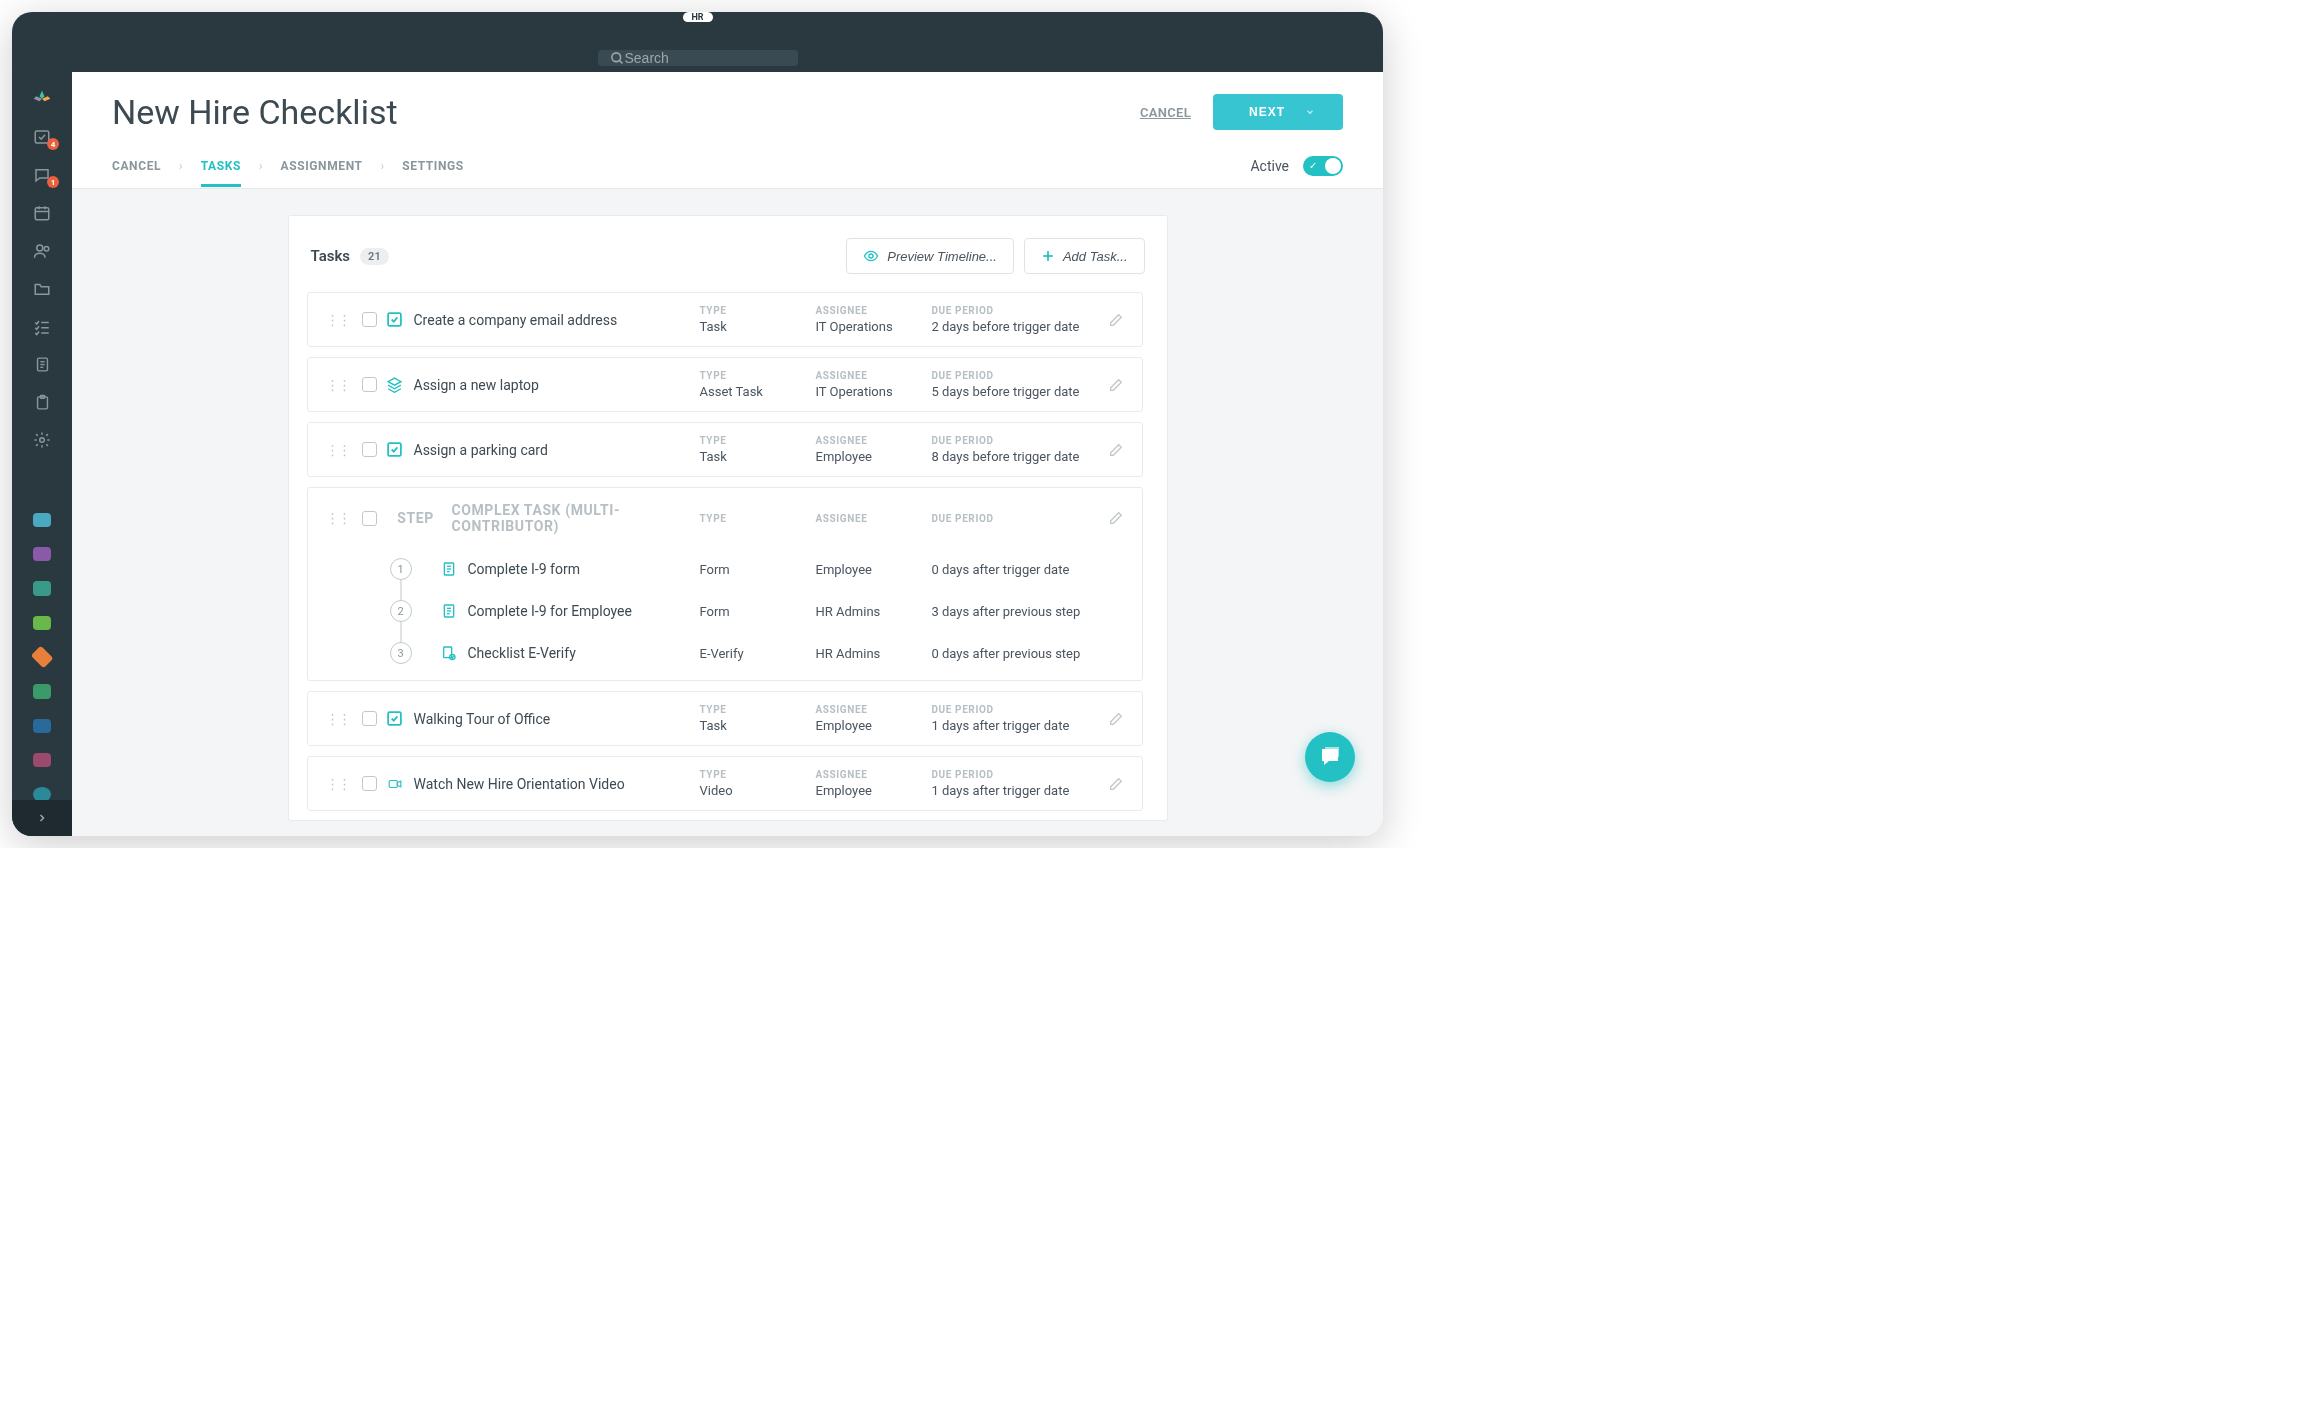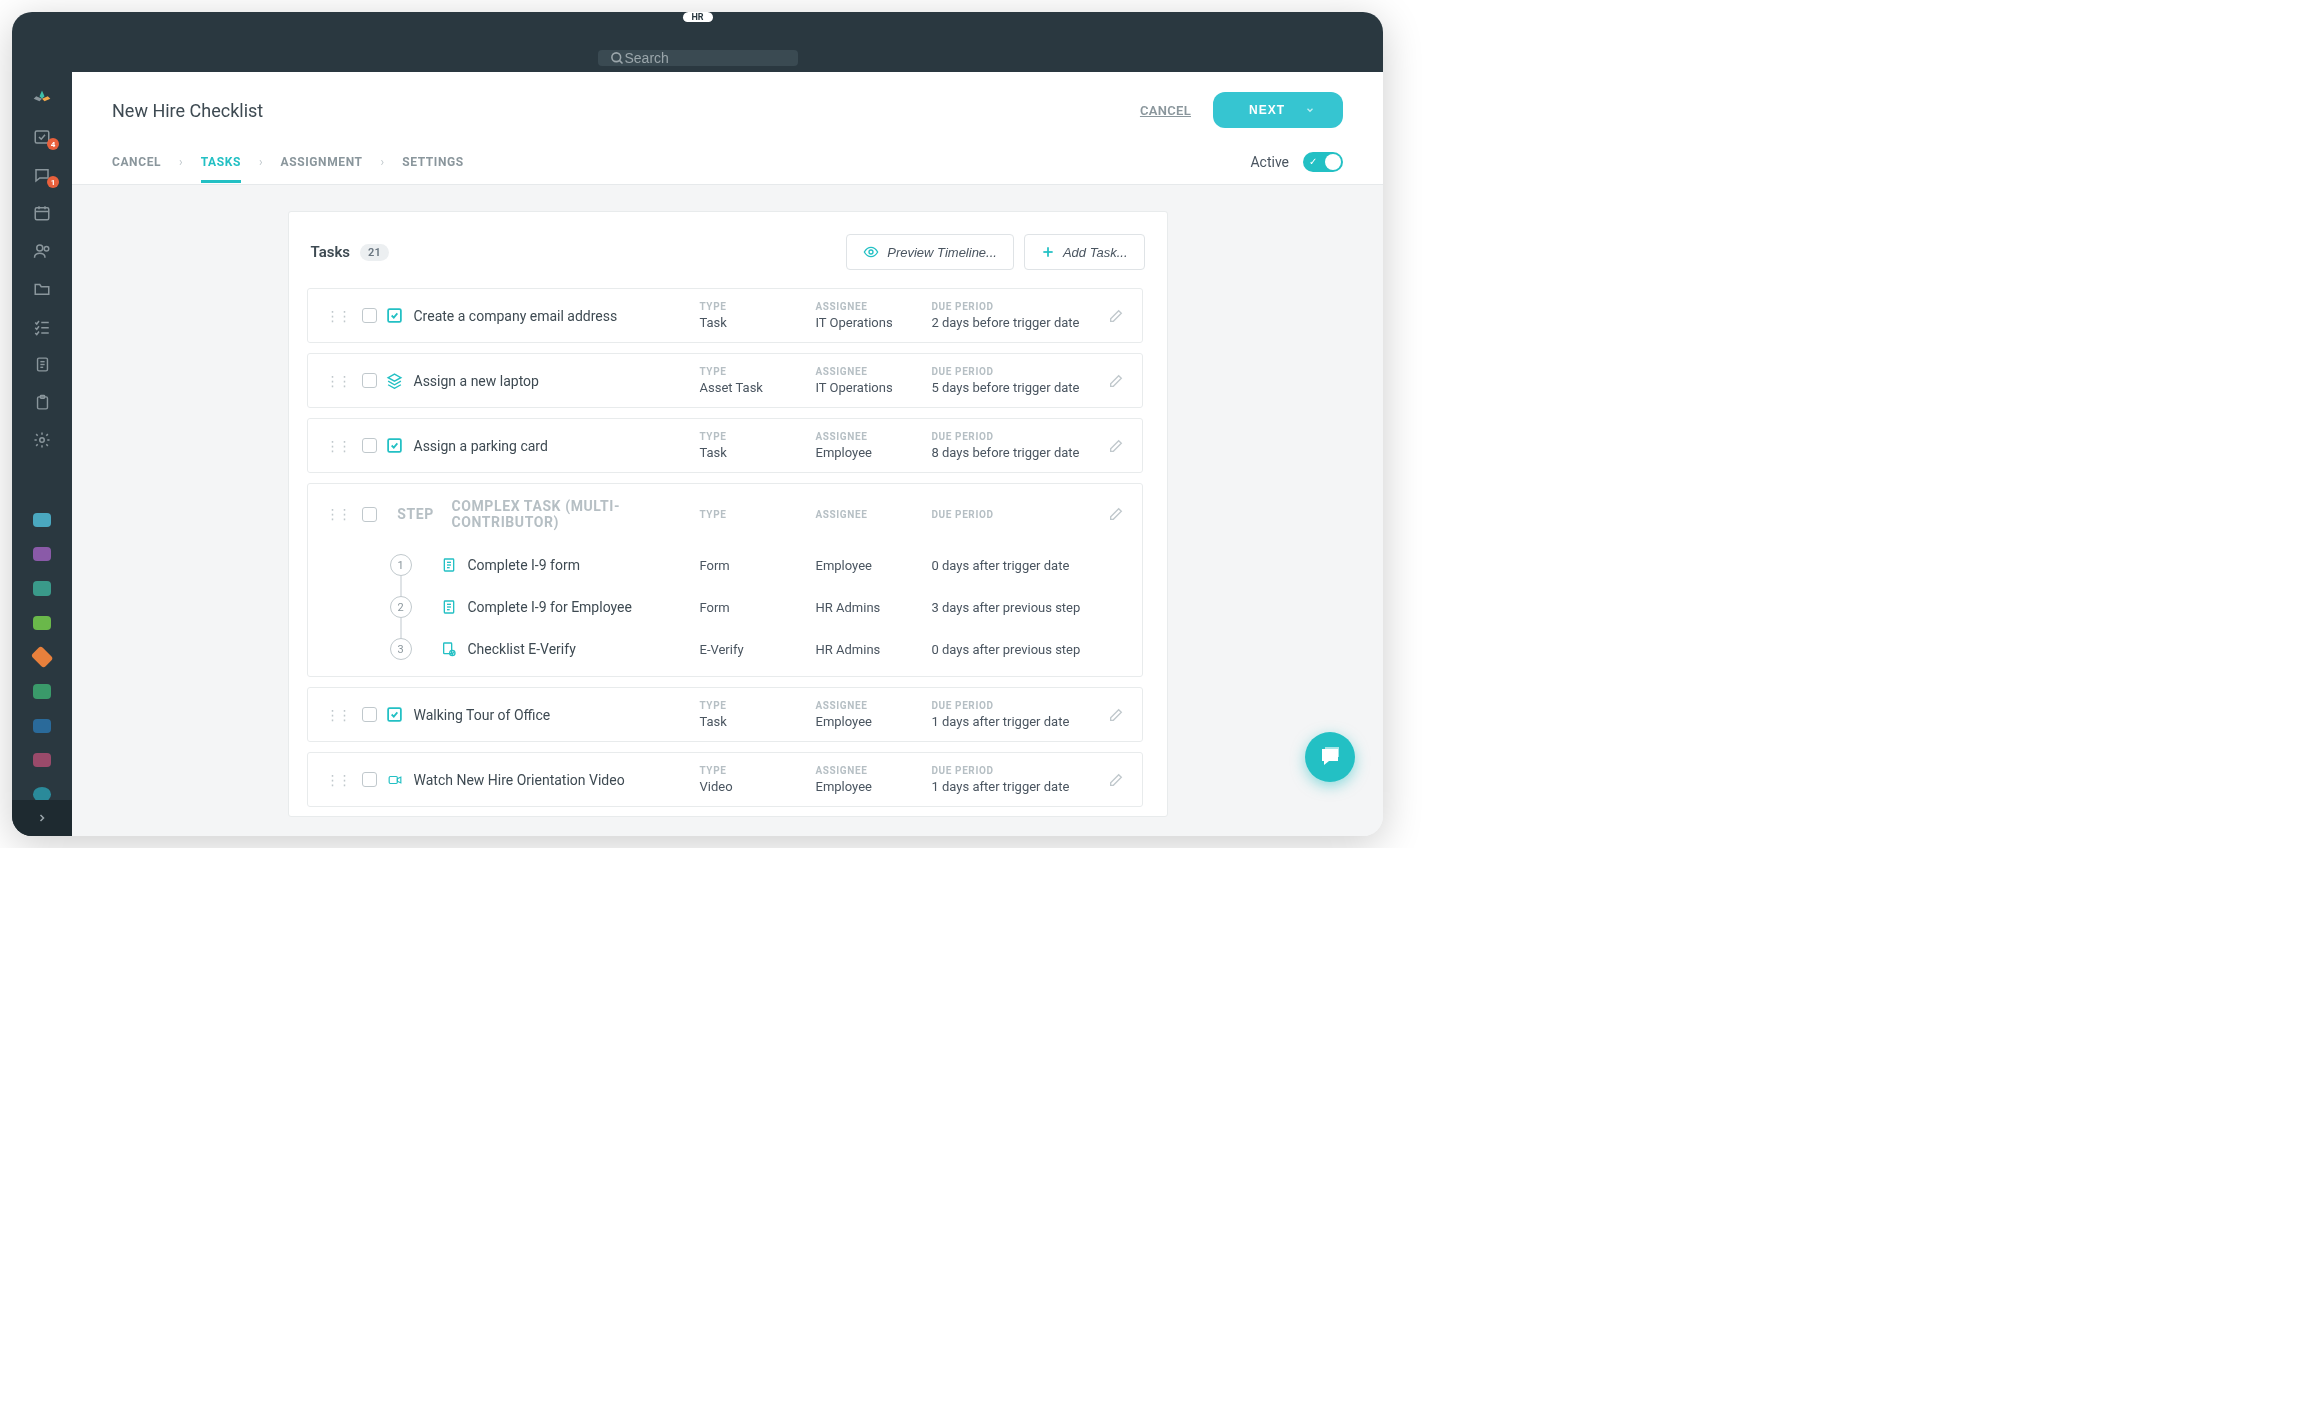--- a/index.html
+++ b/index.html
@@ -18,23 +18,23 @@
 .layout { display: flex; height: calc(100% - 60px); }
 .sidebar { width: 60px; background: #2a3840; display: flex; flex-direction: column; align-items: center; padding-top: 16px; gap: 20px; position: relative; }
 .sidebar-expand { position: absolute; bottom: 0; left: 0; right: 0; height: 36px; background: #1e2a30; display: flex; align-items: center; justify-content: center; color: #9ba6ab; cursor: pointer; }
 .nav-icon { width: 22px; height: 22px; display: flex; align-items: center; justify-content: center; color: #8a969c; cursor: pointer; position: relative; }
 .nav-icon.accent { color: #3fbfa8; }
 .nav-badge { position: absolute; right: -6px; bottom: -4px; background: #e8603c; color: #fff; font-size: 8px; font-weight: 700; min-width: 12px; height: 12px; border-radius: 6px; display: flex; align-items: center; justify-content: center; padding: 0 3px; }
 .app-tile { width: 18px; height: 18px; border-radius: 4px; }
 .content { flex: 1; background: #f4f5f6; overflow: auto; }
 .page-top { background: #fff; border-bottom: 1px solid #e6e9eb; }
 .page-header { display: flex; align-items: center; padding: 20px 40px 12px; }
-.page-title { font-size: 18px; font-weight: 400; color: #3e4a52; flex: 1; }
+.page-title { font-size: 34px; font-weight: 400; color: #3e4a52; flex: 1; }
 .cancel-link { color: #8a969c; font-size: 13px; font-weight: 600; text-decoration: underline; margin-right: 22px; cursor: pointer; letter-spacing: 0.3px; }
-.next-btn { background: #36c5d1; color: #fff; border: none; border-radius: 12px; height: 36px; padding: 0 28px 0 36px; font-size: 12px; font-weight: 700; letter-spacing: 1px; cursor: pointer; display: flex; align-items: center; gap: 20px; }
+.next-btn { background: #36c5d1; color: #fff; border: none; border-radius: 4px; height: 36px; padding: 0 28px 0 36px; font-size: 12px; font-weight: 700; letter-spacing: 1px; cursor: pointer; display: flex; align-items: center; gap: 20px; }
 .next-btn .arr { opacity: 0.7; }
 .tab-row { display: flex; align-items: center; padding: 0 40px; height: 44px; }
 .tab { font-size: 12px; font-weight: 700; color: #8a969c; letter-spacing: 0.6px; padding: 14px 0; position: relative; cursor: pointer; }
 .tab.active { color: #23c0c4; }
 .tab.active::after { content: ""; position: absolute; left: 0; right: 0; bottom: 0; height: 3px; background: #23c0c4; }
 .tab-sep { color: #c0c8cc; margin: 0 18px; font-size: 12px; }
 .tab-row-spacer { flex: 1; }
 .active-label { font-size: 14px; color: #4a5560; margin-right: 14px; }
 .toggle { width: 40px; height: 20px; background: #23c0c4; border-radius: 10px; position: relative; cursor: pointer; }
 .toggle::after { content: ""; position: absolute; right: 2px; top: 2px; width: 16px; height: 16px; background: #fff; border-radius: 50%; }

